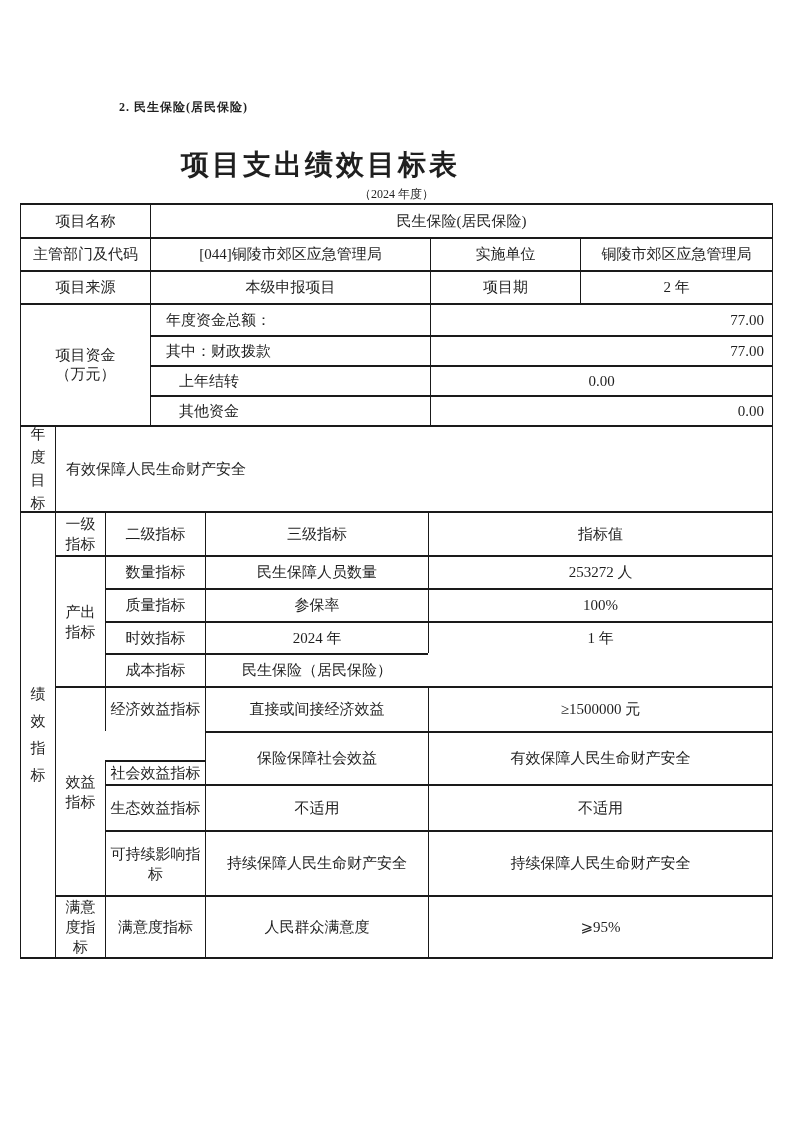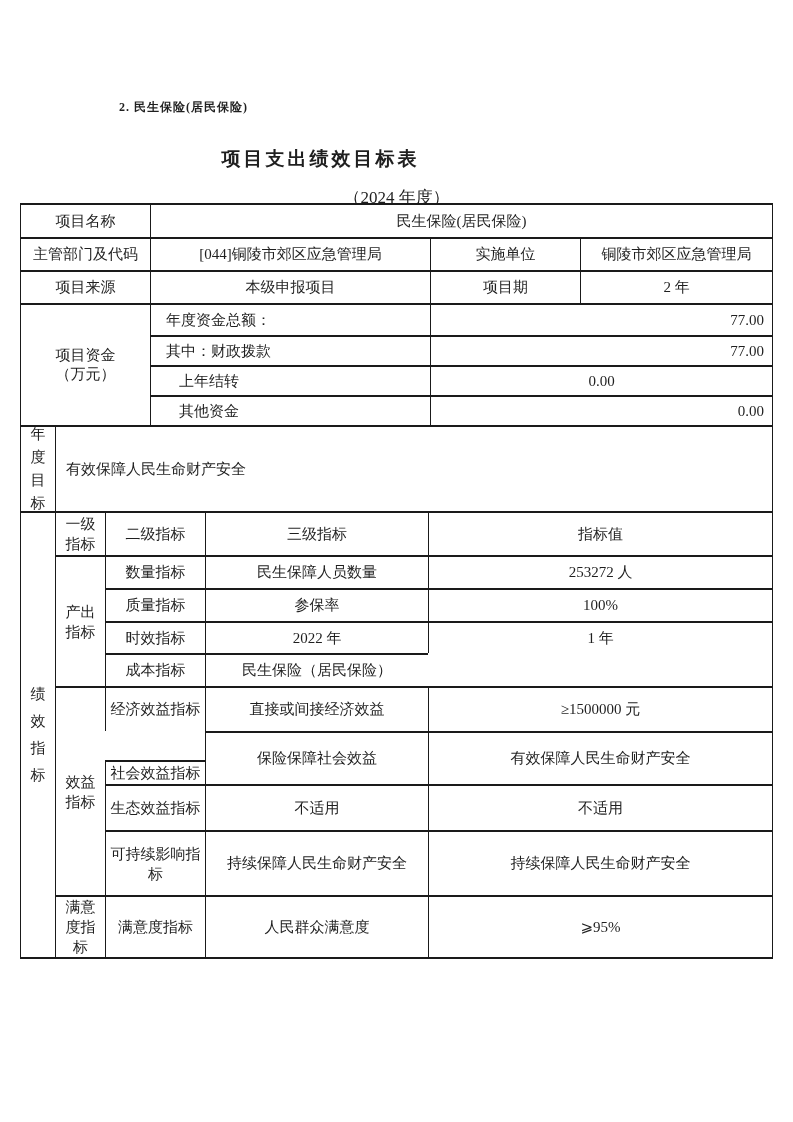--- a/index.html
+++ b/index.html
@@ -9,25 +9,25 @@
     color:#1f1f1f; font-size:15px;
   }
   .page { position:relative; width:793px; height:1122px; background:#fff; overflow:hidden; }
 
   .heading {
     position:absolute; left:119px; top:99px;
     font-size:12px; font-weight:bold; letter-spacing:1px;
   }
   .title {
     position:absolute; left:0; top:146px; width:641px;
-    text-align:center; font-size:19px; font-weight:bold; letter-spacing:3px;
+    text-align:center; font-size:28px; font-weight:bold; letter-spacing:3px;
   }
   .subtitle {
     position:absolute; left:0; top:186px; width:793px;
-    text-align:center; font-size:17px;
+    text-align:center; font-size:12px;
   }
 
   .tbl {
     position:absolute; left:20px; top:203px; width:753px;
     box-sizing:border-box;
     border:2px solid #1a1a1a; border-left-width:1px; border-right-width:1px;
     background:#fff;
   }
   .sec { display:grid; box-sizing:border-box; }
   .sec + .sec { border-top:2px solid #1a1a1a; }
@@ -136,21 +136,21 @@
       </div>
       <div class="c bl bt" style="grid-row:2; grid-column:3;">数量指标</div>
       <div class="c bl bt" style="grid-row:2; grid-column:4;">民生保障人员数量</div>
       <div class="c bl bt" style="grid-row:2; grid-column:5;">253272 人</div>
 
       <div class="c bl bt" style="grid-row:3; grid-column:3;">质量指标</div>
       <div class="c bl bt" style="grid-row:3; grid-column:4;">参保率</div>
       <div class="c bl bt" style="grid-row:3; grid-column:5;">100%</div>
 
       <div class="c bl bt" style="grid-row:4; grid-column:3;">时效指标</div>
-      <div class="c bl bt" style="grid-row:4; grid-column:4;">2022 年</div>
+      <div class="c bl bt" style="grid-row:4; grid-column:4;">2024 年</div>
       <div class="c bl bt" style="grid-row:4; grid-column:5;">1 年</div>
 
       <div class="c bl bt" style="grid-row:5; grid-column:3;">成本指标</div>
       <div class="c bl bt" style="grid-row:5; grid-column:4;">民生保险（居民保险）</div>
 
       <div class="c bl bt" style="grid-row:6 / span 4; grid-column:2;">
         <span class="v-wrap">效益指标</span>
       </div>
       <div class="c bl bt" style="grid-row:6; grid-column:3;">经济效益指标</div>
       <div class="c bl bt" style="grid-row:6; grid-column:4;">直接或间接经济效益</div>

